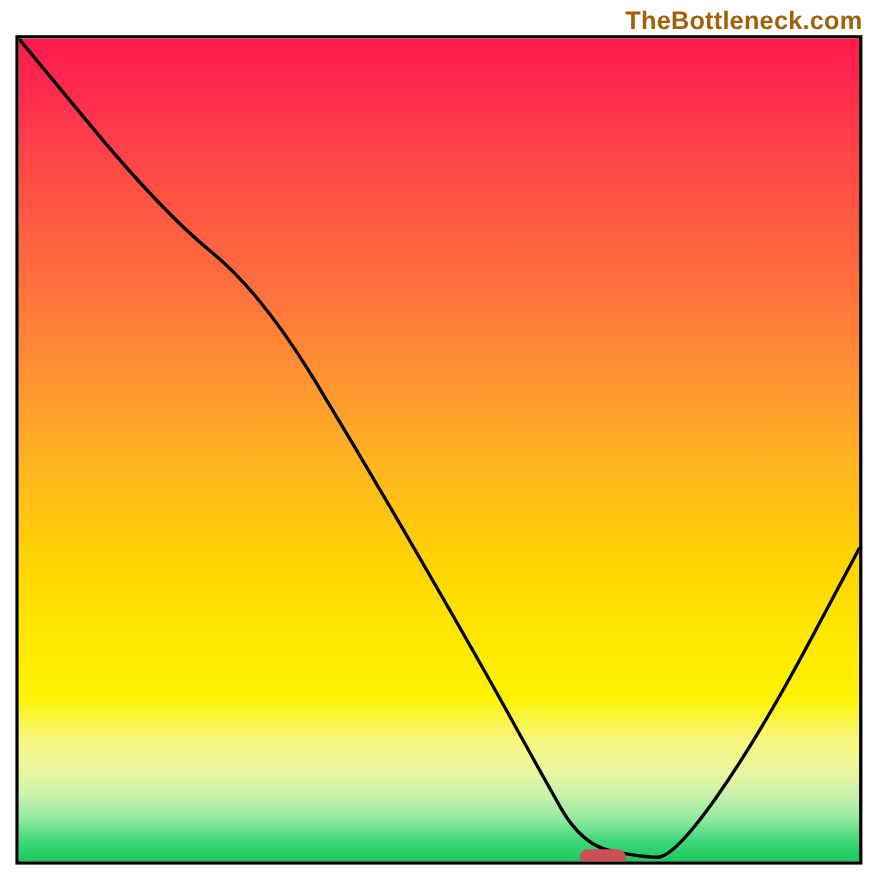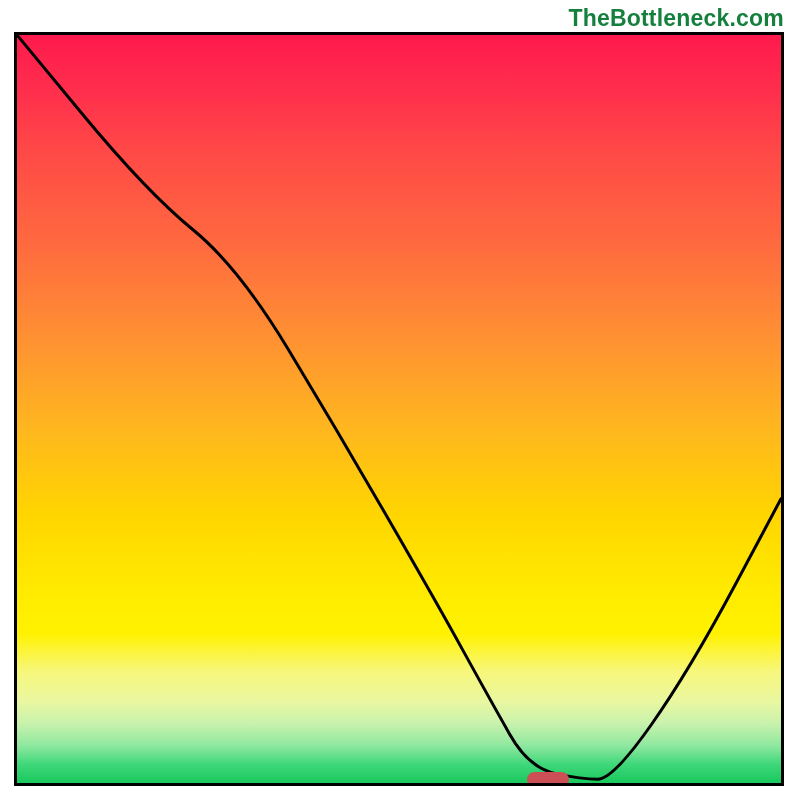--- a/index.html
+++ b/index.html
@@ -47,21 +47,21 @@
     border-radius: 9px;
     background: #cc4f55;
   }
   .watermark {
     position: absolute;
     top: 5px;
     right: 16px;
     font-family: Arial, Helvetica, sans-serif;
     font-size: 23px;
     font-weight: bold;
-    color: #15803d;
+    color: #a16207;
     letter-spacing: 0.2px;
   }
   svg.curve {
     position: absolute;
     inset: 0;
   }
 </style>
 </head>
 <body>
 

